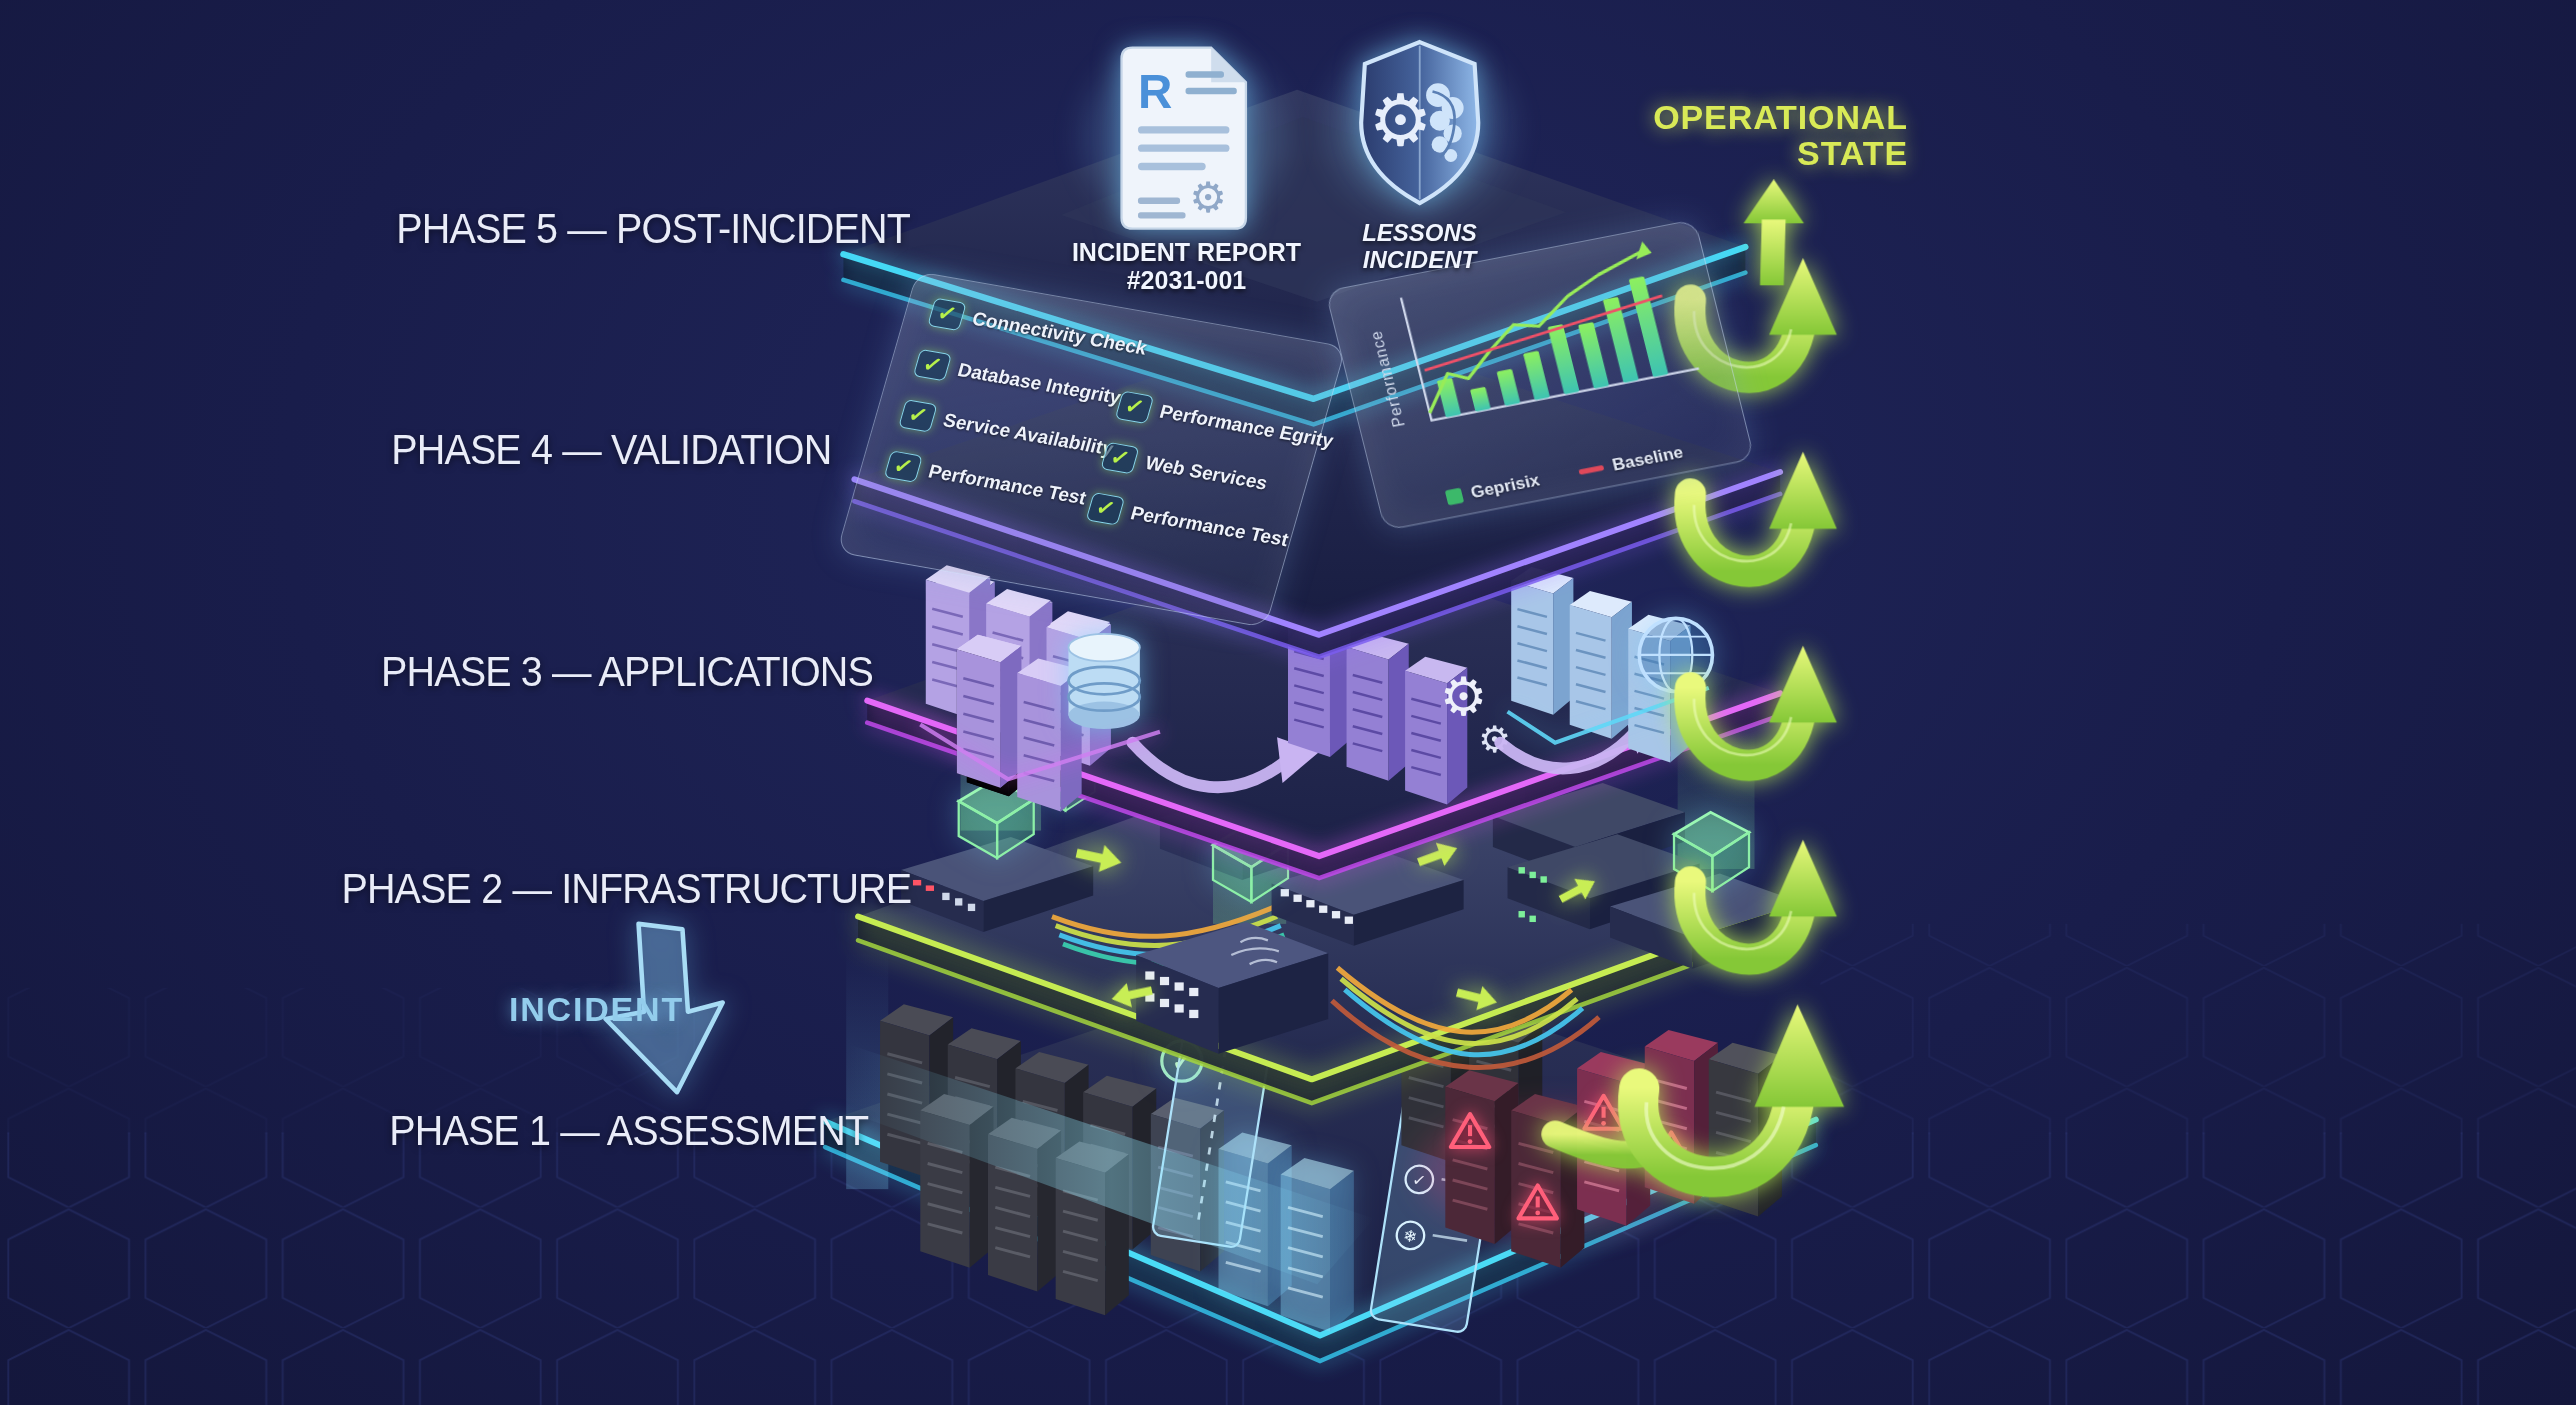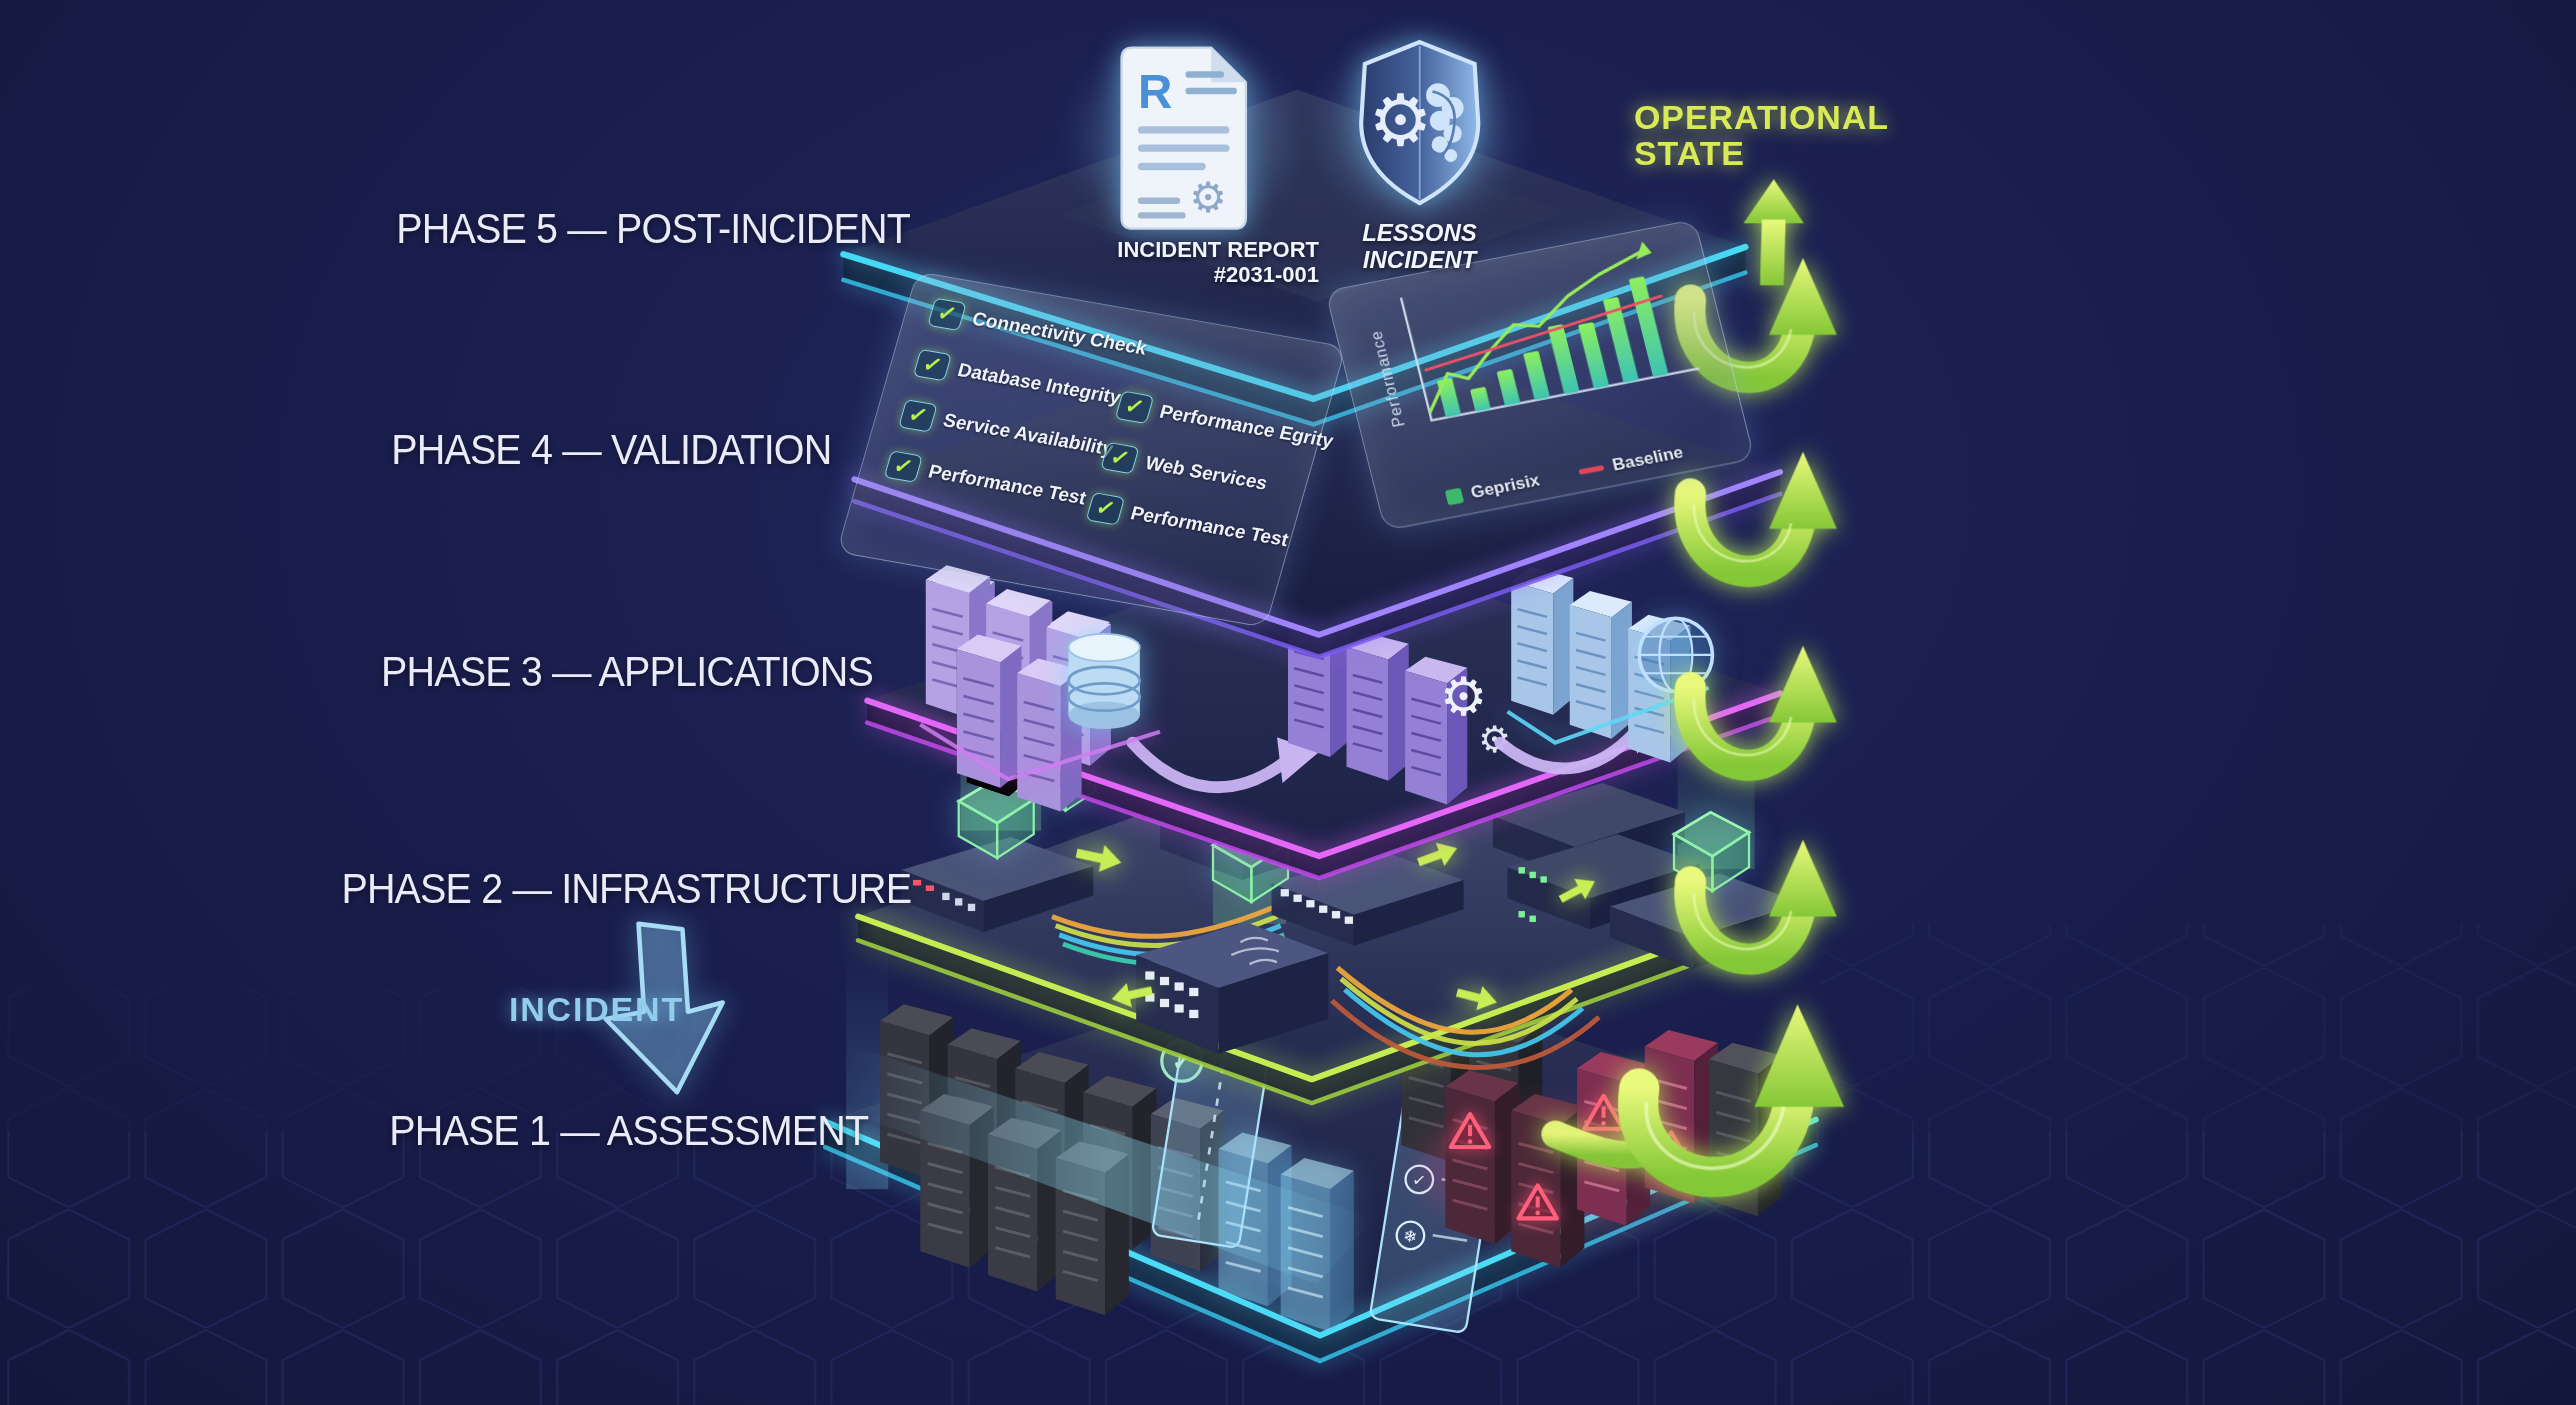--- a/index.html
+++ b/index.html
@@ -6,27 +6,27 @@
   #stage{position:relative;width:2576px;height:1405px;overflow:hidden;
          font-family:"Liberation Sans",sans-serif;
          background:radial-gradient(ellipse at 50% 35%, #21275c 0%, #191d4b 55%, #14173c 100%);}
   svg{display:block}
   #scene{position:absolute;left:0;top:0;z-index:1}
 
   
   .phase-label{position:absolute;z-index:6;color:#e9ecf8;font-size:42px;font-weight:400;
                letter-spacing:-0.9px;text-align:right;white-space:nowrap;
                text-shadow:0 1.8px 7.3px rgba(0,0,0,.55);transform:scaleX(.94);transform-origin:100% 50%;}
-  .flow-label{position:absolute;z-index:7;font-weight:700;white-space:nowrap;text-align:left;}
+  .flow-label{position:absolute;z-index:7;font-weight:700;white-space:nowrap;text-align:right;}
   #incident-label{color:#93cdec;font-size:34px;letter-spacing:1.8px;text-shadow:0 0 14.6px rgba(120,190,235,.7);margin-top:17px;}
   #operational-label{color:#d9ea57;font-size:34px;line-height:1.06;letter-spacing:0.9px;
                      text-shadow:0 0 18.3px rgba(210,235,90,.8);}
   .icon-caption{position:absolute;z-index:6;color:#f1f5ff;font-weight:700;text-align:center;
                 line-height:1.12;text-shadow:0 1.8px 5.5px rgba(0,0,0,.7);}
-  #report-caption{left:1054px;top:238px;width:265px;font-size:22px;text-align:right;}
+  #report-caption{left:1054px;top:238px;width:265px;font-size:25px;}
   #lessons-caption{left:1328px;top:220px;width:183px;font-size:24px;font-style:italic;}
 
   
   .glass{position:absolute;z-index:5;border-radius:18.3px;
          background:linear-gradient(160deg, rgba(152,170,206,.30), rgba(88,102,138,.16));
          border:1.8px solid rgba(206,226,252,.45);
          box-shadow:0 0 31px rgba(120,160,220,.28), inset 0 0 42px rgba(255,255,255,.07);}
   #checklist-panel{left:917px;top:271px;width:434px;height:289px;
                    transform:rotate(10deg) skewX(-6deg);transform-origin:0 0;}
   .chk-col{position:absolute;top:22px;}

